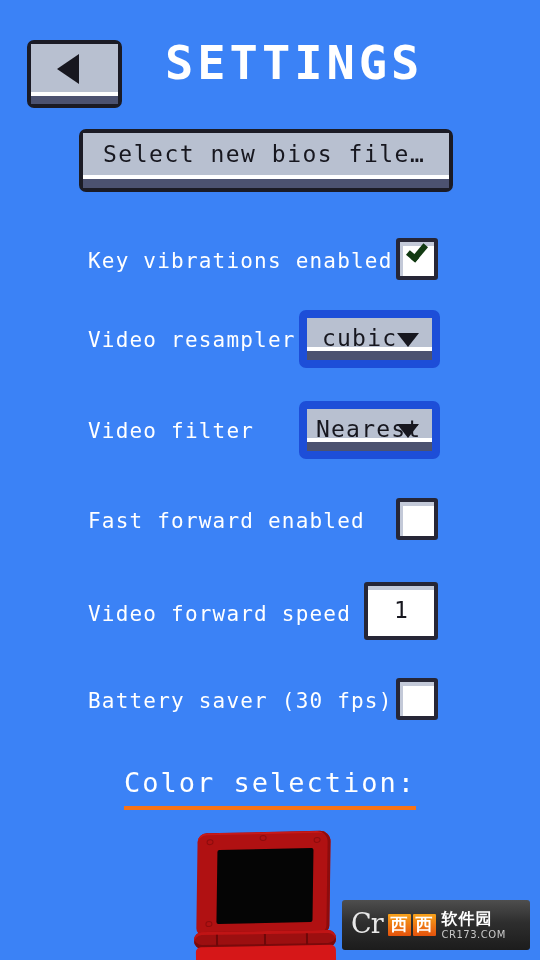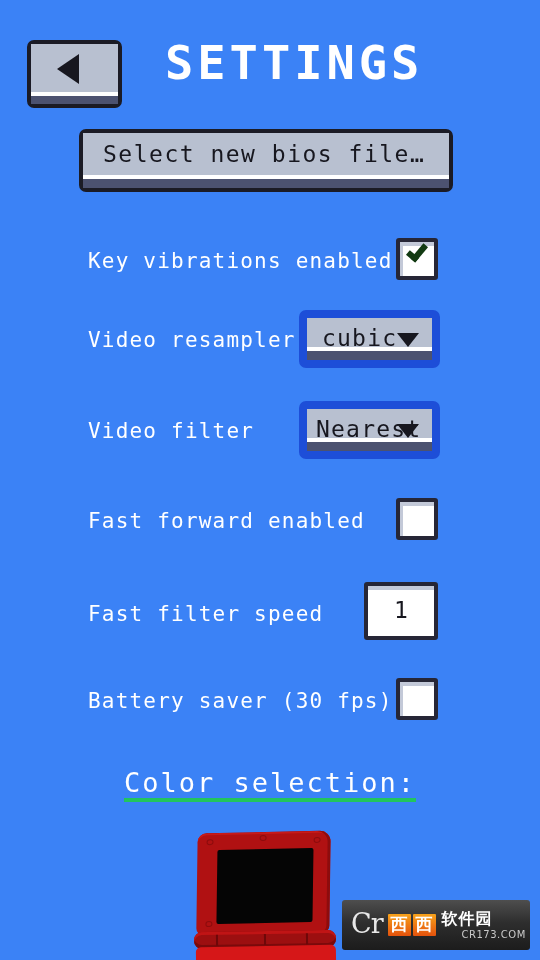--- a/index.html
+++ b/index.html
@@ -264,22 +264,22 @@
     left: 0;
     top: 766px;
     width: 540px;
     text-align: center;
     color: #ffffff;
     font-size: 27px;
     line-height: 34px;
     letter-spacing: 2px;
   }
   .section-heading span {
-    border-bottom: 4px solid #22c55e;
-    padding-bottom: 0;
+    border-bottom: 4px solid #f97316;
+    padding-bottom: 8px;
   }
 
   
   .device-wrap {
     position: absolute;
     left: 0;
     top: 824px;
     width: 540px;
     height: 136px;
     overflow: hidden;
@@ -402,21 +402,20 @@
     line-height: 18px;
     letter-spacing: 1px;
     font-weight: bold;
   }
   .wm-url {
     color: #c9c9c9;
     font-family: "DejaVu Sans", sans-serif;
     font-size: 10px;
     line-height: 13px;
     letter-spacing: 0.5px;
-    margin-left: 20px;
   }
 </style>
 </head>
 <body>
 
 <div class="screen">
 
   <div class="header">
     <div class="back-btn">
       <div class="face"></div>
@@ -467,21 +466,21 @@
 
   <div class="row" style="top:498px;height:58px">
     <div class="row-label" style="top:10px">Fast forward enabled</div>
     <div class="checkbox" style="left:396px;top:0px">
       <div class="inner-hl"></div>
       <div class="inner-hl-l"></div>
     </div>
   </div>
 
   <div class="row" style="top:582px;height:58px">
-    <div class="row-label" style="top:19px">Fast filter speed</div>
+    <div class="row-label" style="top:19px">Video forward speed</div>
     <div class="num-input" style="left:364px;top:0px;width:74px;height:58px">
       <div class="inner-hl"></div>
       <div class="val">1</div>
     </div>
   </div>
 
   <div class="row" style="top:678px;height:58px">
     <div class="row-label" style="top:10px">Battery saver (30 fps)</div>
     <div class="checkbox" style="left:396px;top:0px">
       <div class="inner-hl"></div>

